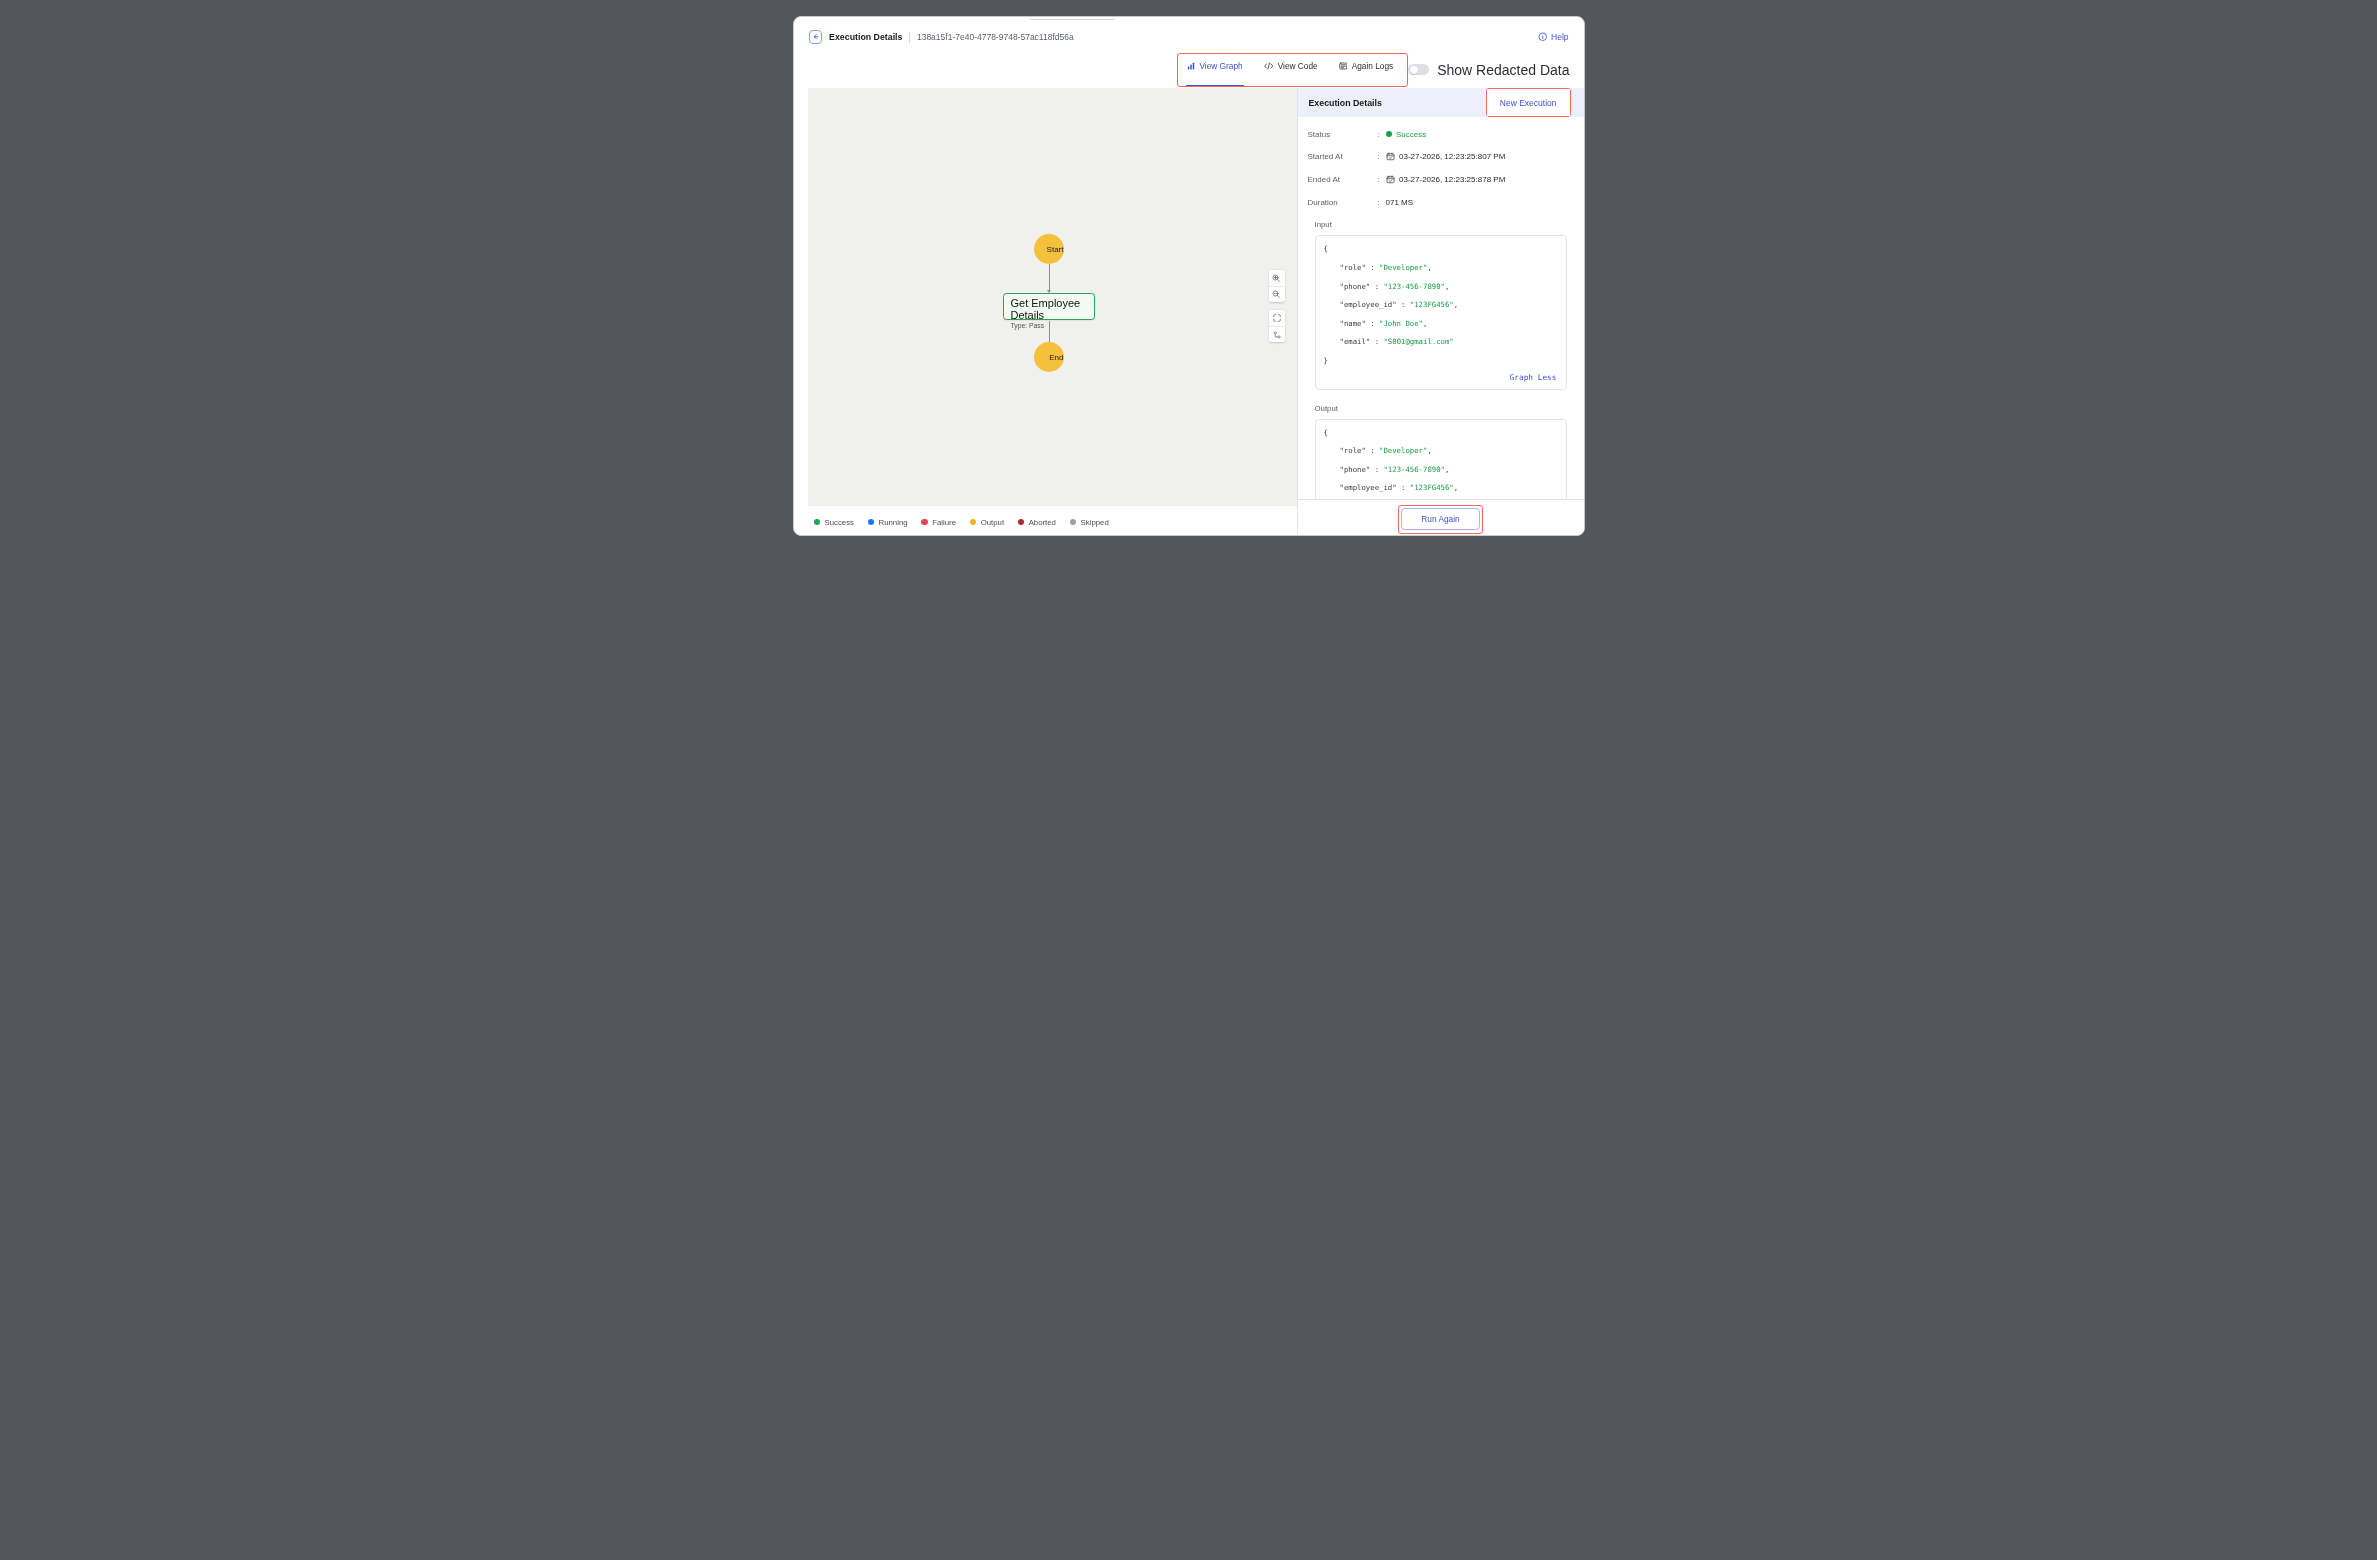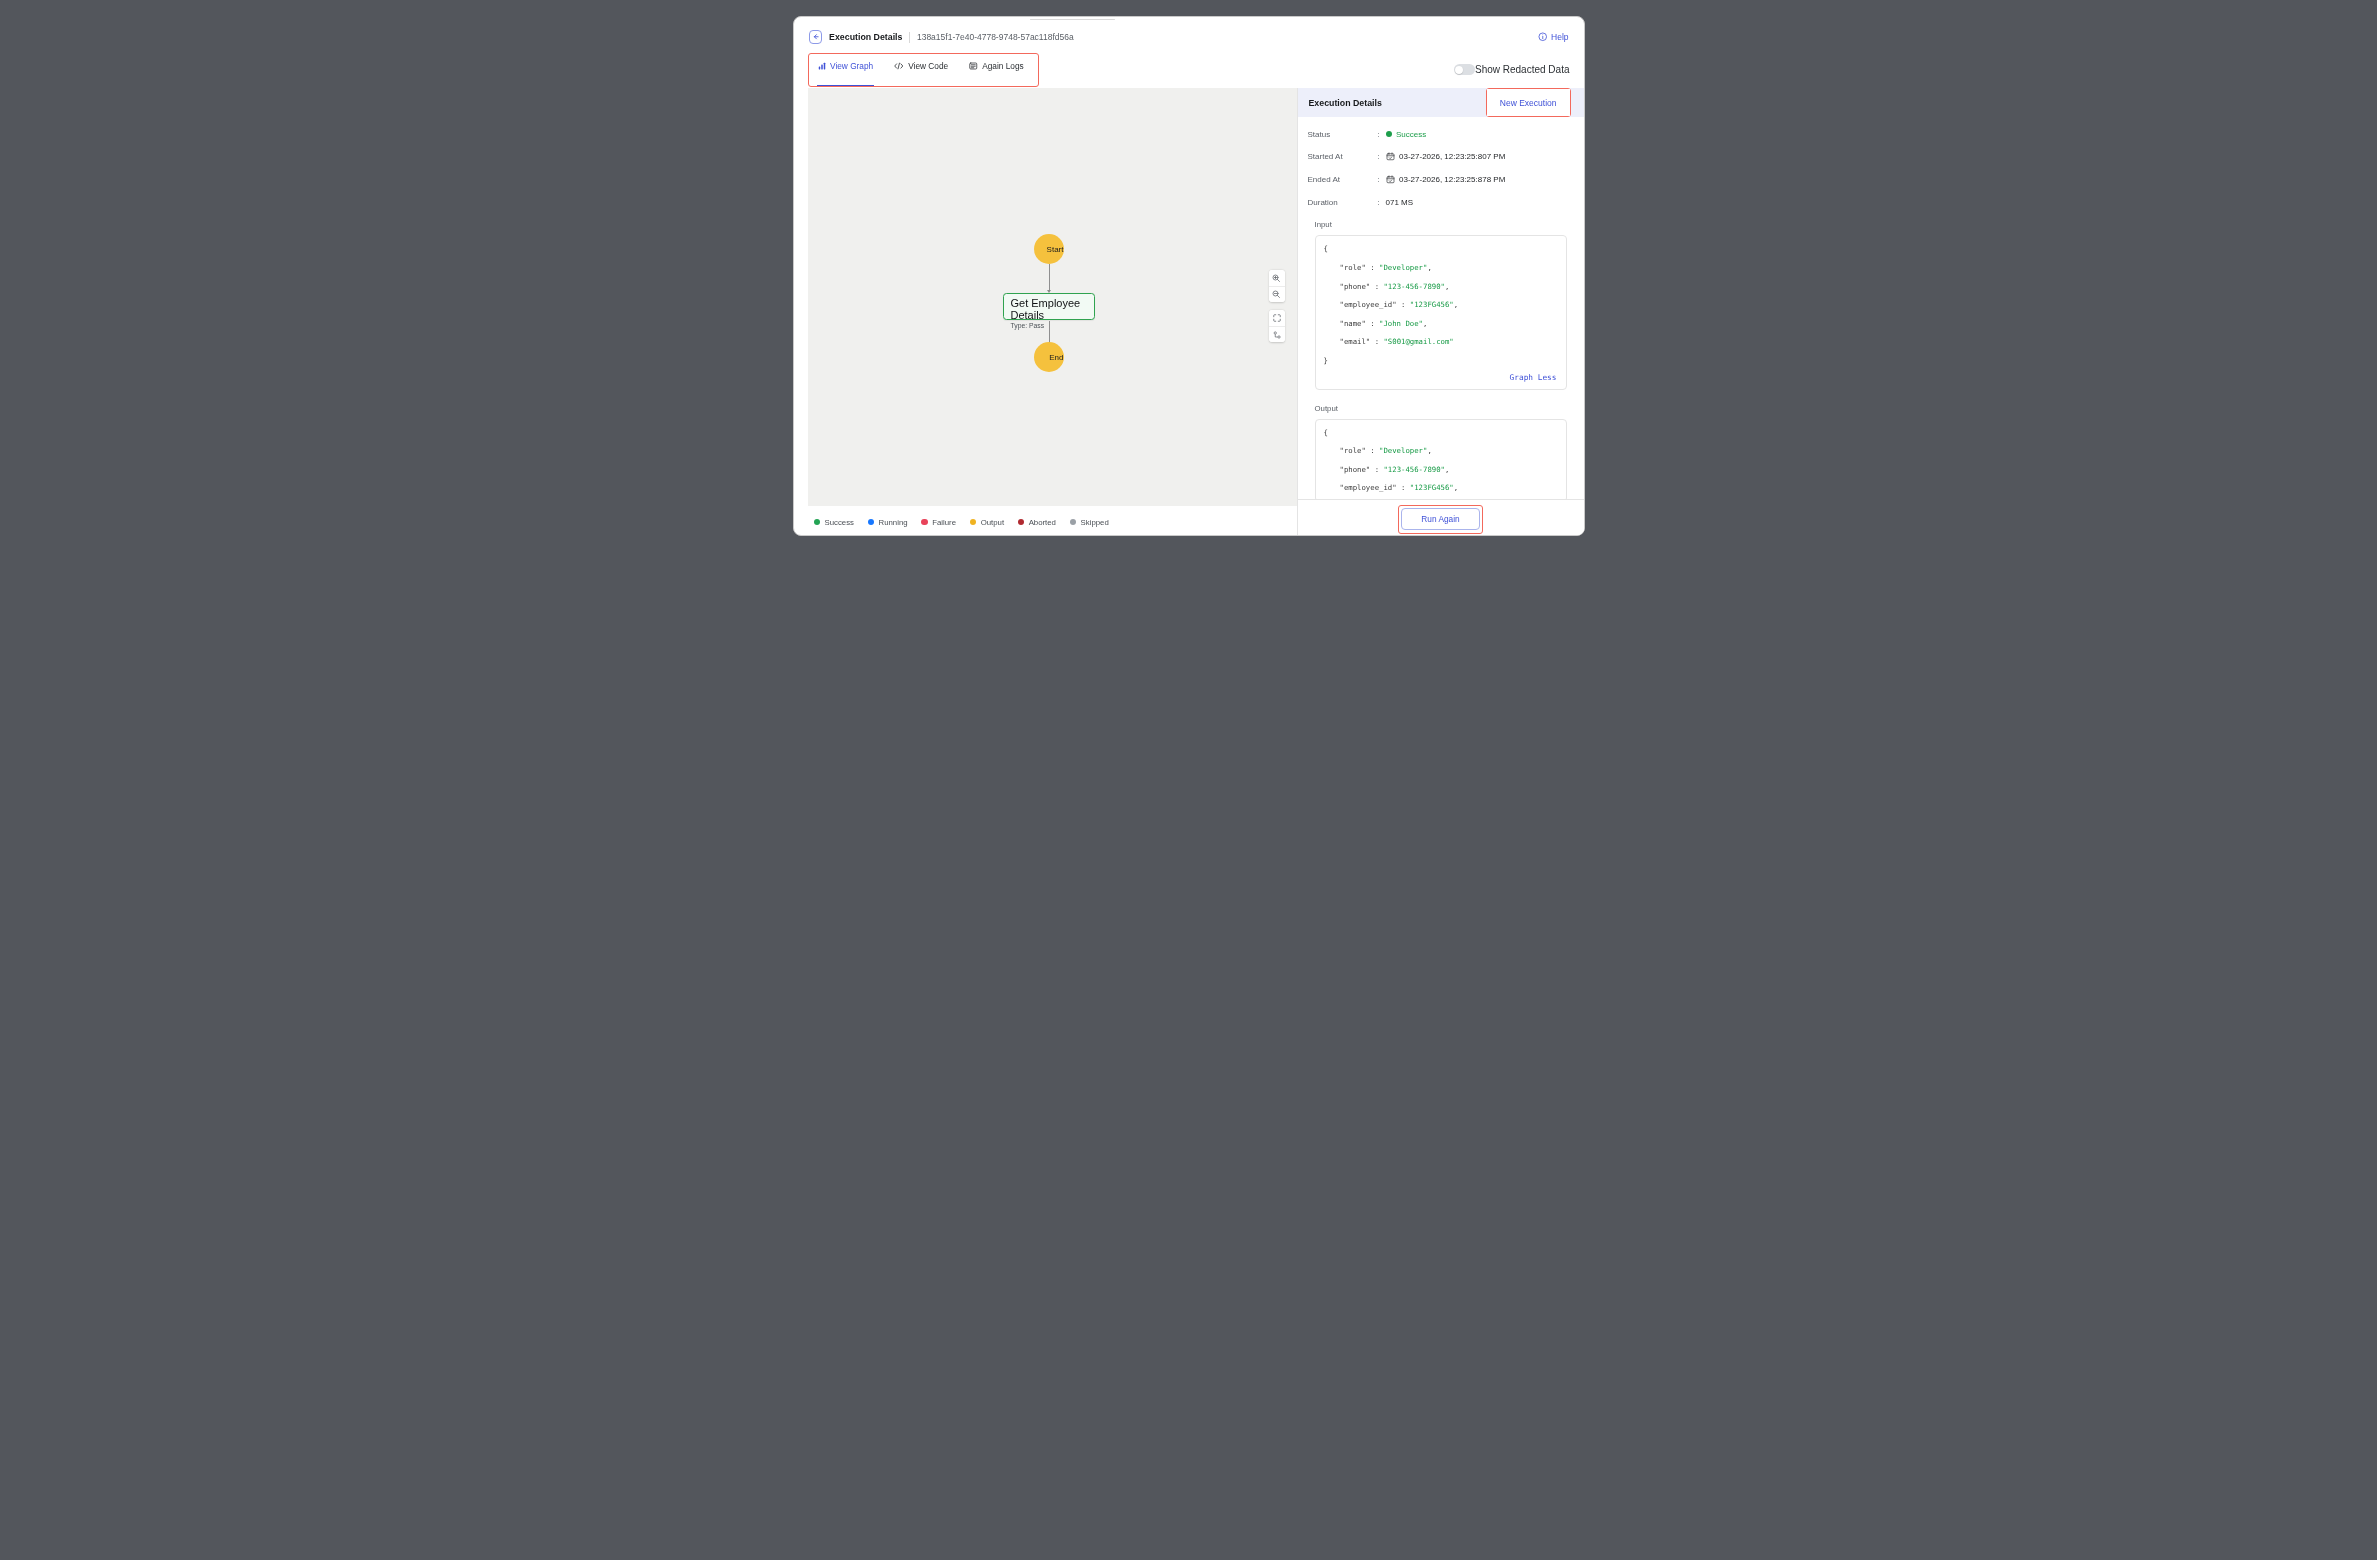--- a/index.html
+++ b/index.html
@@ -24,27 +24,27 @@
   
   .topbar{ height:26px; margin-top:7px; padding:0 15px; display:flex; align-items:center; justify-content:space-between; }
   .topbar-left{ display:flex; align-items:center; gap:7px; }
   .back-btn{ width:13.6px; height:13.6px; border:0.8px solid #8d9ae8; background:#fff; border-radius:4px; color:#3f51d7; display:flex; align-items:center; justify-content:center; cursor:pointer; }
   .page-title{ font-size:8.8px; font-weight:bold; color:#17191c; }
   .vsep{ width:0.5px; height:11px; background:#d8d8d8; }
   .exec-id{ font-size:8.5px; color:#5a5f66; }
   .help-btn{ display:flex; align-items:center; gap:4px; background:none; border:none; color:#3f51d7; font-size:8.5px; font-family:inherit; cursor:pointer; }
 
   
-  .tabs-row{ margin-top:1px; padding:0 14px; display:flex; align-items:center; justify-content:space-between; height:37px; }
+  .tabs-row{ margin-top:1px; padding:0 14px; display:flex; align-items:center; justify-content:flex-end; height:37px; }
   .annot{ border:1.5px solid #f3695c; border-radius:3px; }
   .tabs{ display:flex; gap:19px; padding:7.5px 13px 0 8px; height:34px; }
   .tab{ display:flex; align-items:flex-start; gap:4.5px; background:none; border:none; font-family:inherit; font-size:8.3px; color:#2b2f33; cursor:pointer; padding:0 1px 7px; }
   .tab.active{ color:#3f51d7; border-bottom:1.5px solid #3f51d7; }
   .tab .tico{ margin-top:0.5px; }
-  .redact{ display:flex; align-items:center; gap:0; font-size:10px; color:#2b2f33; cursor:pointer; }
+  .redact{ display:flex; align-items:center; gap:8px; font-size:14px; color:#2b2f33; cursor:pointer; }
   .switch{ width:21px; height:11px; border-radius:5.5px; background:#dcdfe3; position:relative; flex:0 0 auto; }
   .knob{ position:absolute; left:1.5px; top:1.5px; width:8px; height:8px; border-radius:50%; background:#fff; box-shadow:0 0.5px 1px rgba(0,0,0,.25); }
 
   
   .main{ display:flex; height:450px; }
   .left-col{ width:503px; padding-left:14px; display:flex; flex-direction:column; }
   .canvas{
     position:relative; width:489px; height:418px;
     background-color:#f0f0ee;
     background-image:

